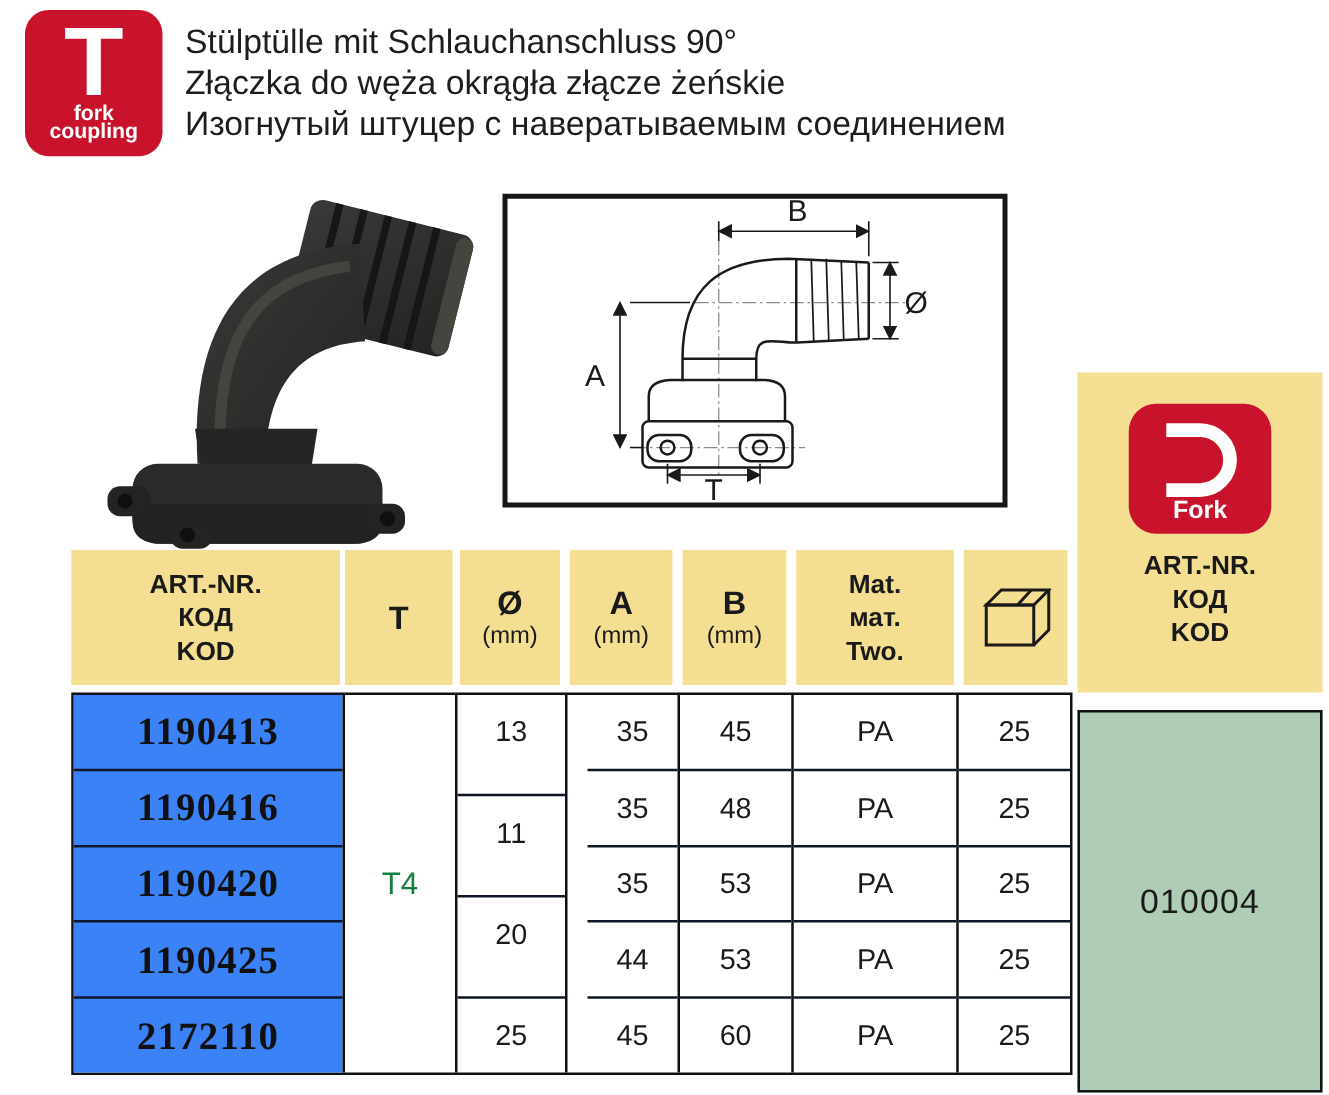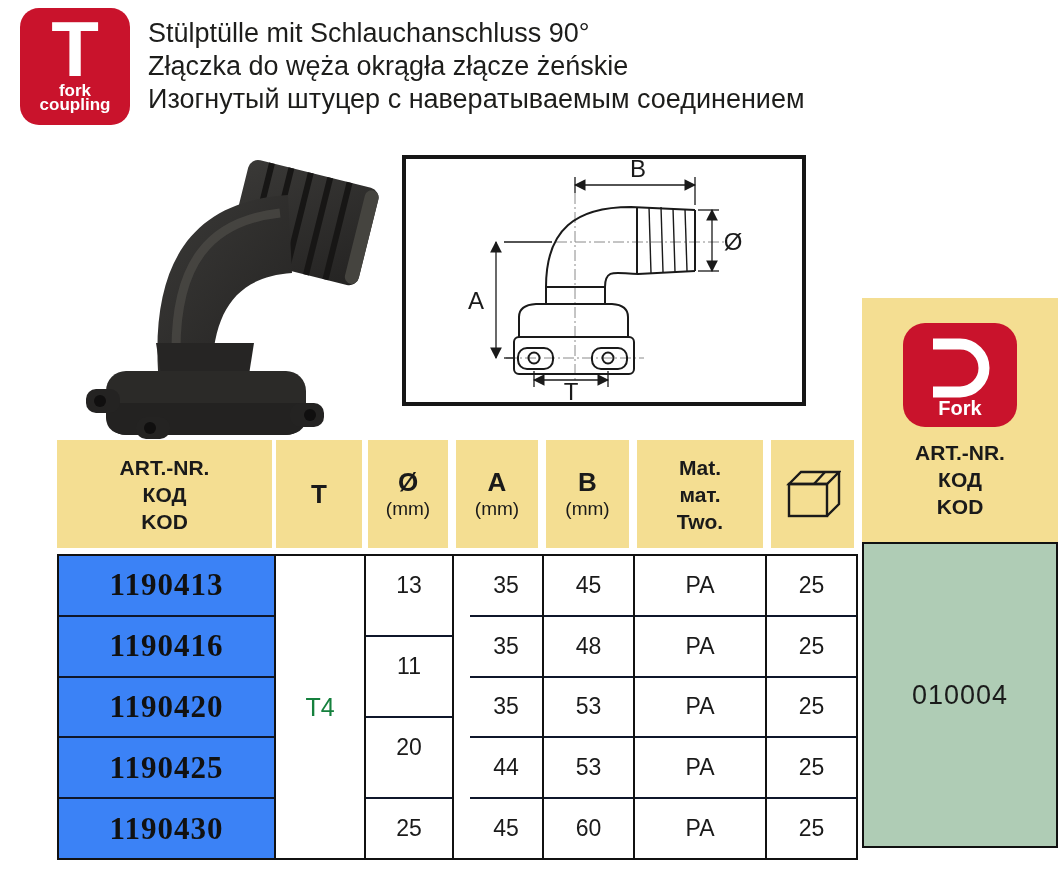--- a/index.html
+++ b/index.html
@@ -67,21 +67,21 @@
   .col-mat{width:132px;}
   .col-qty{width:91px;}
   .bcell{
     flex:1;display:flex;align-items:center;justify-content:center;
     font-size:23px;color:#1a1a1a;box-sizing:border-box;
   }
   .bcell + .bcell{border-top:2px solid #0f172a;}
   .col-art .bcell{font-size:31px;font-weight:bold;letter-spacing:1px;color:#111;}
   .t-value{font-size:25px;color:#15803d;text-align:center;}
   .green-cell{
-    position:absolute;left:862px;top:542px;width:196px;height:306px;
+    position:absolute;left:862px;top:568px;width:196px;height:306px;
     background:#afccb5;border:2px solid #111;box-sizing:border-box;
     display:flex;align-items:center;justify-content:center;
     font-size:27px;letter-spacing:1px;color:#1a1a1a;
   }
 </style>
 </head>
 <body>
 
 <div class="page">
 
@@ -242,21 +242,21 @@
       </g>
     </svg>
   </div>
 
   <div class="tbody">
     <div class="bcol col-art">
       <div class="bcell">1190413</div>
       <div class="bcell">1190416</div>
       <div class="bcell">1190420</div>
       <div class="bcell">1190425</div>
-      <div class="bcell">1190430</div>
+      <div class="bcell">2172110</div>
     </div>
     <div class="bcol col-t">
       <div class="t-value">T4</div>
     </div>
     <div class="bcol col-dia">
       <div class="bcell">13</div>
       <div class="bcell">11</div>
       <div class="bcell">20</div>
       <div class="bcell">25</div>
     </div>

